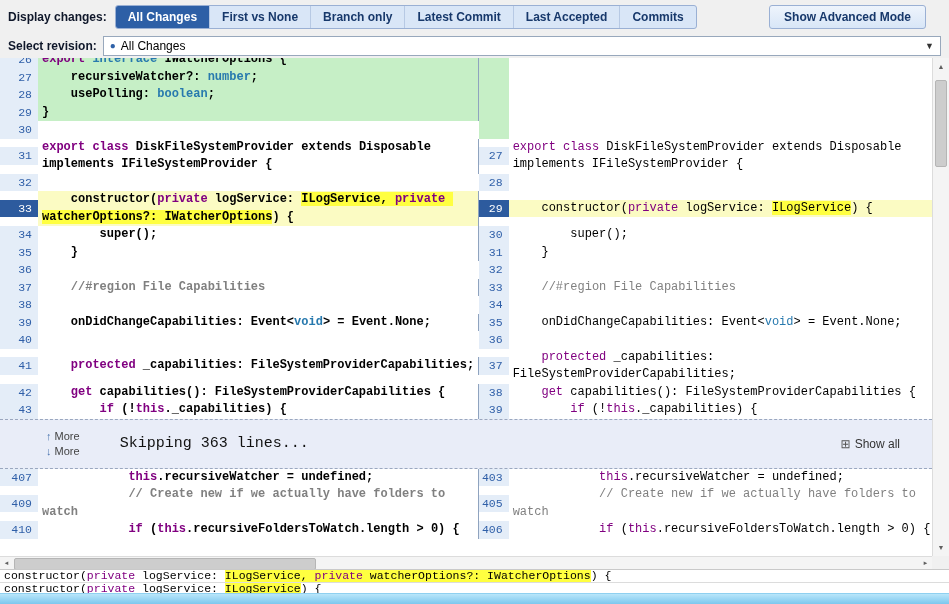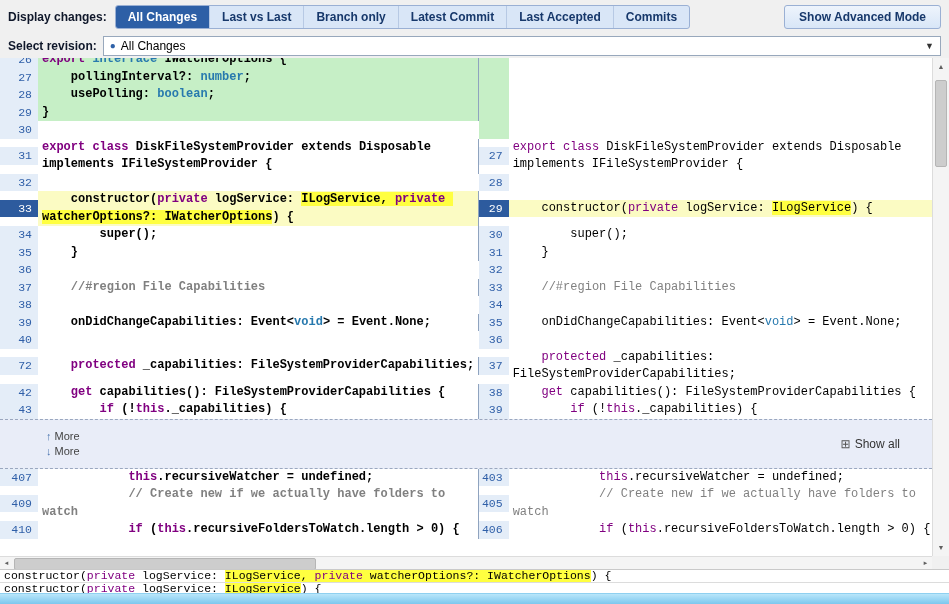--- a/index.html
+++ b/index.html
@@ -8,21 +8,21 @@
     background:#f0f0f0;font-family:"Liberation Sans",sans-serif;
     -webkit-font-smoothing:antialiased;
   }
   
   .toolbar{position:absolute;top:0;left:0;right:0;height:33px;display:flex;align-items:center;background:#f0f0f0;}
   .lbl{font-size:12px;font-weight:bold;color:#0f172a;margin-left:8px;white-space:nowrap;}
   .tabs{display:flex;margin-left:8px;height:22px;border:1px solid #9ab0d4;border-radius:3px;overflow:hidden;background:#d9e6f7;}
   .tab{padding:0 12px;line-height:22px;font-size:12px;font-weight:bold;color:#17386b;border-left:1px solid #b7c9e4;cursor:default;white-space:nowrap;}
   .tab:first-child{border-left:none;}
   .tab.active{background:#2d5fa6;color:#fff;}
-  .advbtn{margin-left:auto;margin-right:8px;height:24px;padding:0 14px;background:linear-gradient(#eef4fc,#d8e6f7);border:1px solid #9ab0d4;border-radius:3px;font-weight:bold;font-size:12px;color:#17386b;font-family:"Liberation Sans",sans-serif;}
+  .advbtn{margin-left:auto;margin-right:23px;height:24px;padding:0 14px;background:linear-gradient(#eef4fc,#d8e6f7);border:1px solid #9ab0d4;border-radius:3px;font-weight:bold;font-size:12px;color:#17386b;font-family:"Liberation Sans",sans-serif;}
   
   .revrow{position:absolute;top:33px;left:0;right:0;height:25px;display:flex;align-items:center;background:#f0f0f0;}
   .combo{flex:1;height:18px;margin:0 8px 0 6px;background:#fff;border:1px solid #98a8bc;display:flex;align-items:center;padding:0 6px;font-size:12px;color:#000;}
   .combo .dot{color:#2f62a8;font-size:10px;margin-right:5px;line-height:18px;}
   .combo .arrow{margin-left:auto;font-size:9px;color:#333;}
   
   .diffwrap{position:absolute;top:58px;left:0;width:932px;height:498px;overflow:hidden;background:#fff;}
   .dblock-top{margin-top:-7px;}
   .drow{display:flex;align-items:center;}
   .gut{flex:none;background:#e4edf8;color:#2f5fa8;font:11.5px/17.5px "Liberation Mono",monospace;text-align:right;box-sizing:border-box;}
@@ -67,21 +67,21 @@
   
   .cyanbar{position:absolute;top:593px;left:0;right:0;height:11px;background:linear-gradient(#b9e6fa,#7cc7ee);border-top:1px solid #8fd0f0;box-sizing:border-box;}
 </style>
 </head>
 <body>
 
 <div class="toolbar">
   <span class="lbl">Display changes:</span>
   <div class="tabs" id="tabs">
       <span class="tab active">All Changes</span>
-      <span class="tab">Last vs Last</span>
+      <span class="tab">First vs None</span>
       <span class="tab">Branch only</span>
       <span class="tab">Latest Commit</span>
       <span class="tab">Last Accepted</span>
       <span class="tab">Commits</span>
     </div>
   <button class="advbtn">Show Advanced Mode</button>
 </div>
 
 <div class="revrow">
   <span class="lbl">Select revision:</span>
@@ -102,21 +102,21 @@
         <div class="gut rgut gadd">
           <span class="numbox"></span>
         </div>
         <div class="code rcode badd"></div>
         <div class="fill badd"></div>
       </div>
       <div class="drow">
         <div class="gut lgut">
           <span class="numbox">27</span>
         </div>
-        <div class="code lcode badd"><span>    pollingInterval?: </span><span class="ty">number</span><span>;</span></div>
+        <div class="code lcode badd"><span>    recursiveWatcher?: </span><span class="ty">number</span><span>;</span></div>
         <div class="gut rgut gadd">
           <span class="numbox"></span>
         </div>
         <div class="code rcode badd"></div>
         <div class="fill badd"></div>
       </div>
       <div class="drow">
         <div class="gut lgut">
           <span class="numbox">28</span>
         </div>
@@ -254,21 +254,21 @@
         </div>
         <div class="code lcode"></div>
         <div class="gut rgut">
           <span class="numbox">36</span>
         </div>
         <div class="code rcode"></div>
         <div class="fill"></div>
       </div>
       <div class="drow">
         <div class="gut lgut">
-          <span class="numbox">72</span>
+          <span class="numbox">41</span>
         </div>
         <div class="code lcode"><span>    </span><span class="kw">protected</span><span> _capabilities: FileSystemProviderCapabilities;</span></div>
         <div class="gut rgut">
           <span class="numbox">37</span>
         </div>
         <div class="code rcode"><span>    </span><span class="kw">protected</span><span> _capabilities: FileSystemProviderCapabilities;</span></div>
         <div class="fill"></div>
       </div>
       <div class="drow">
         <div class="gut lgut">
@@ -291,20 +291,21 @@
         </div>
         <div class="code rcode"><span>        </span><span class="kw">if</span><span> (!</span><span class="kw">this</span><span>._capabilities) {</span></div>
         <div class="fill"></div>
       </div>
     </div>
   <div class="skip">
     <div class="morecol">
       <a class="more"><span class="arr">↑</span> <span>More</span></a>
       <a class="more"><span class="arr">↓</span> <span>More</span></a>
     </div>
+    <span class="skiptext">Skipping 363 lines...</span>
     <a class="showall"><span class="ic">⊞</span><span>Show all</span></a>
   </div>
   <div id="diff-bottom">
       <div class="drow">
         <div class="gut lgut">
           <span class="numbox">407</span>
         </div>
         <div class="code lcode"><span>            </span><span class="kw">this</span><span>.recursiveWatcher = undefined;</span></div>
         <div class="gut rgut">
           <span class="numbox">403</span>

